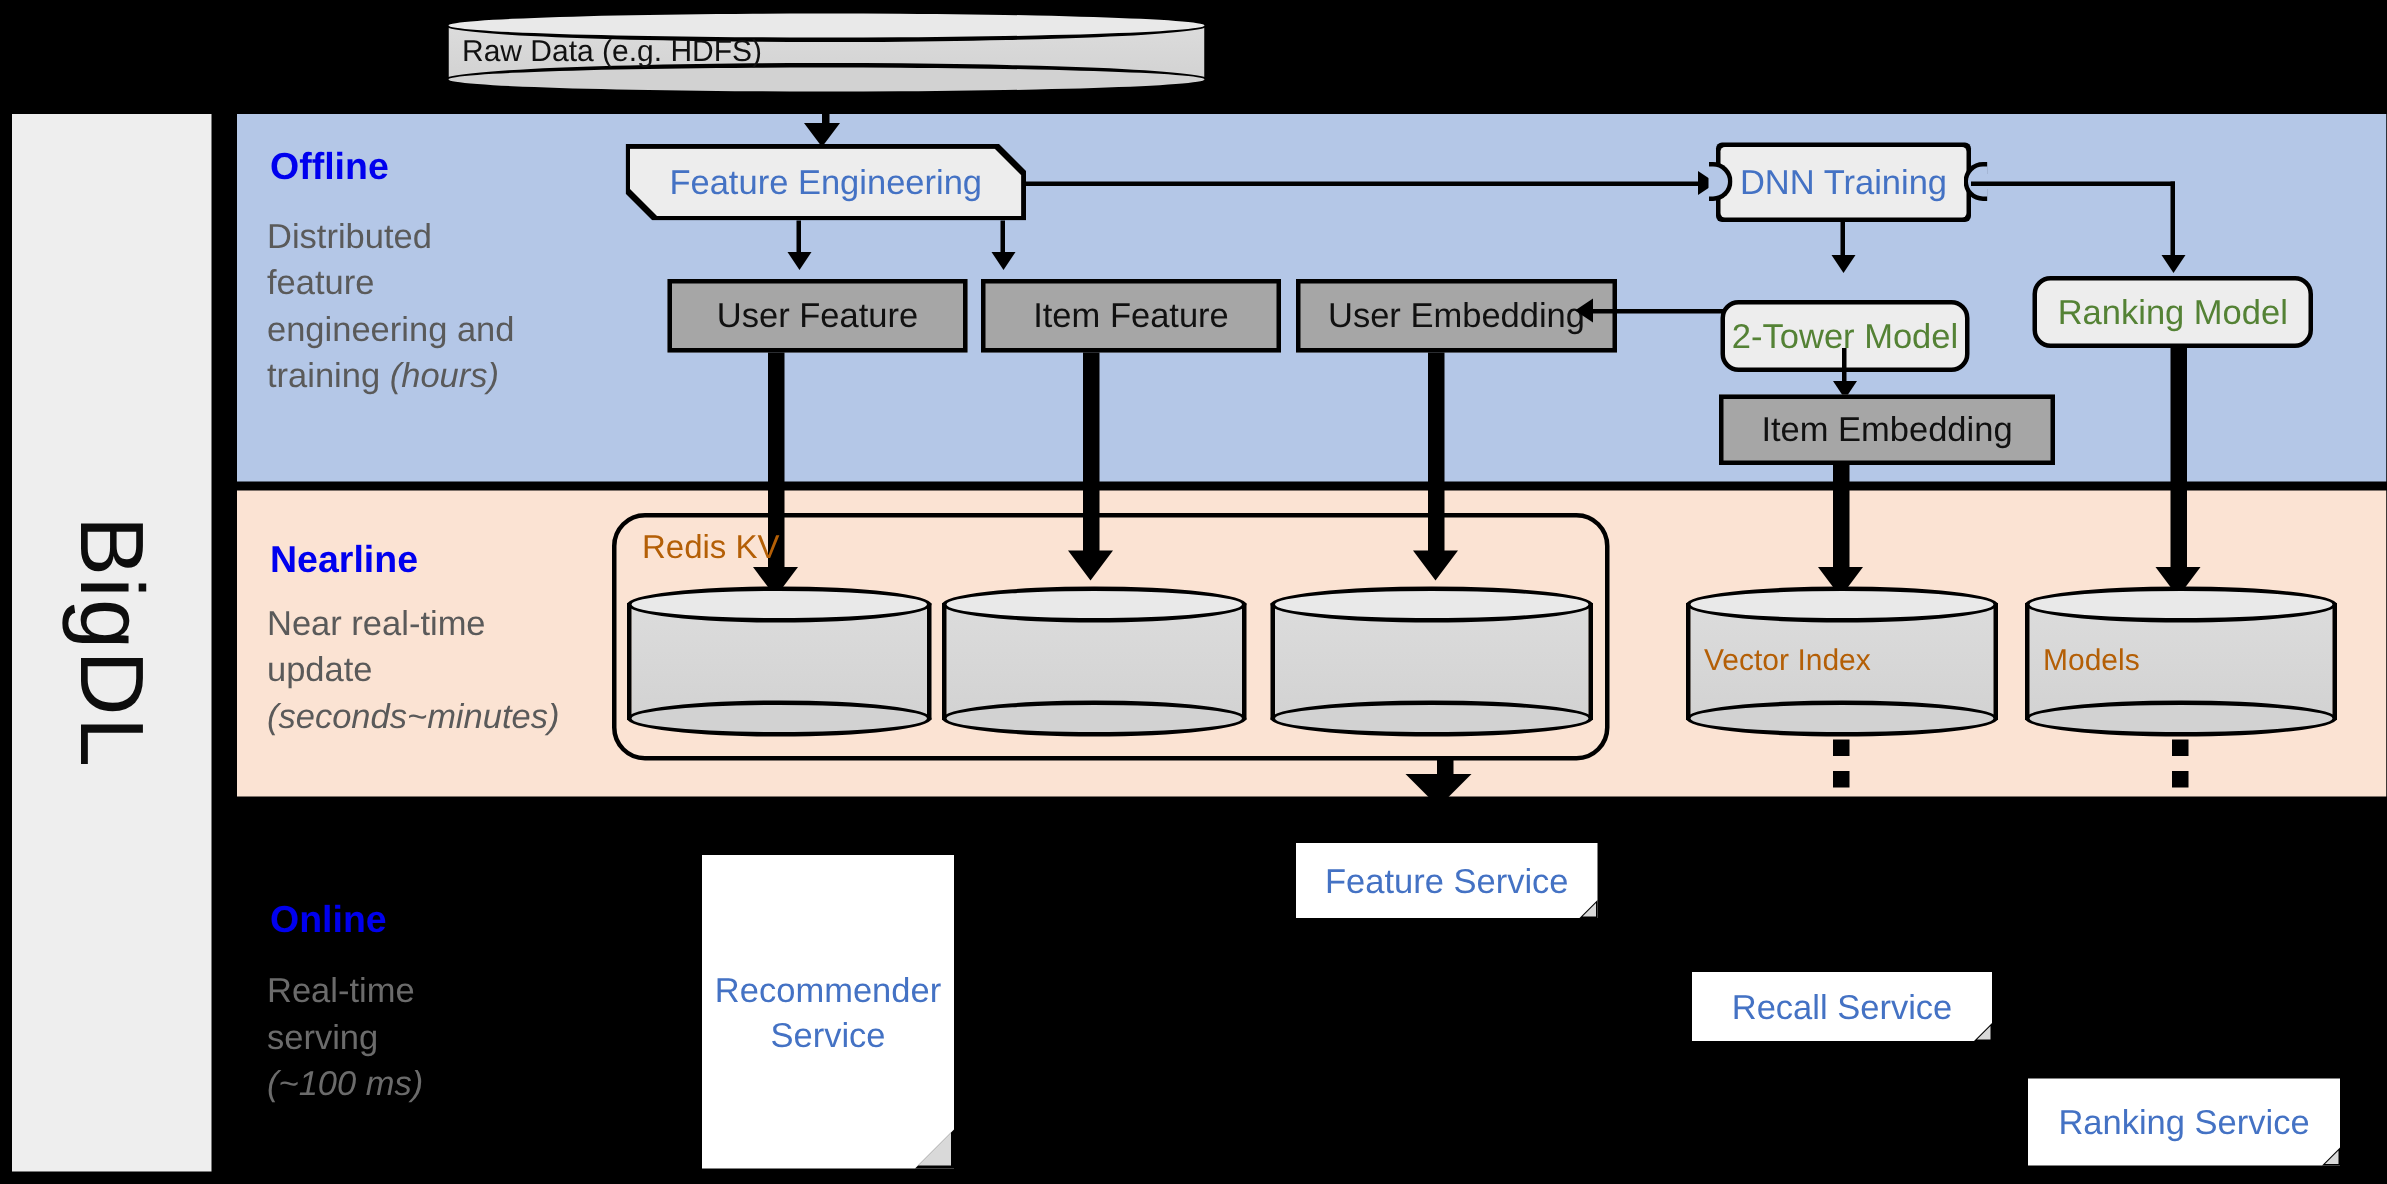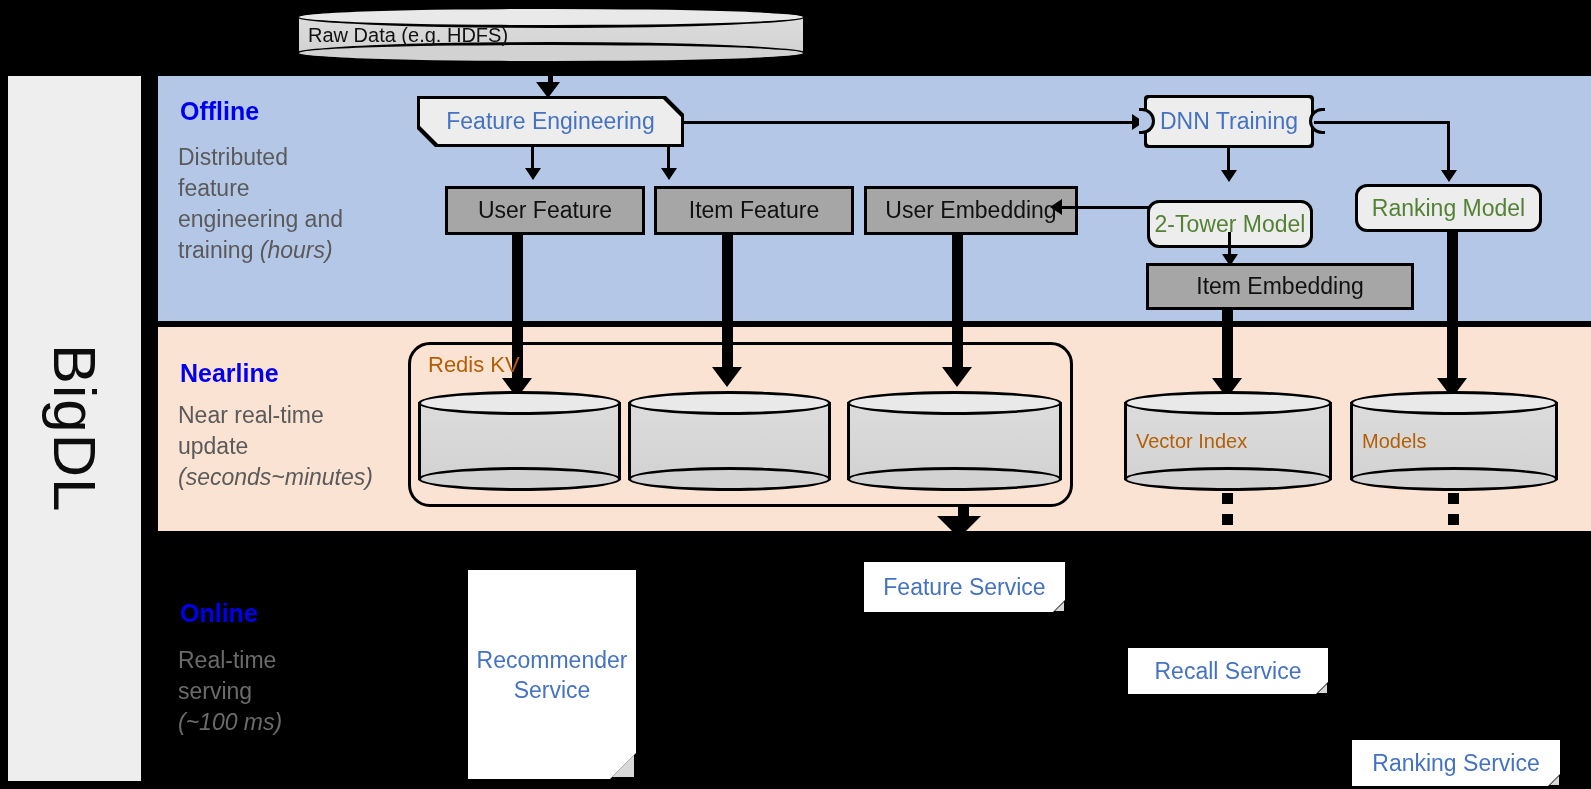--- a/index.html
+++ b/index.html
@@ -180,21 +180,21 @@
   <div class="box round-box" style="left:1355px;top:184px;width:187px;height:48px;">
     <span>Ranking Model</span>
   </div>
 
   <div class="ln" style="left:1060px;top:206px;width:90px;height:3px;"></div>
   <div class="arrow-lt" style="left:1050px;top:199px;"></div>
 
   <div class="ln" style="left:1228px;top:232px;width:3px;height:26px;"></div>
   <div class="arrow-dn" style="left:1222px;top:254px;"></div>
 
-  <div class="box grey-box" style="left:1118px;top:263px;width:268px;height:47px;">
+  <div class="box grey-box" style="left:1118px;top:263px;width:224px;height:47px;">
     <span>Item Embedding</span>
   </div>
 
   <div class="ln" style="left:512px;top:235px;width:11px;height:152px;"></div>
   <div class="arrow-dn-big" style="left:502px;top:378px;"></div>
 
   <div class="ln" style="left:722px;top:235px;width:11px;height:140px;"></div>
   <div class="arrow-dn-big" style="left:712px;top:367px;"></div>
 
   <div class="ln" style="left:952px;top:235px;width:11px;height:140px;"></div>
@@ -258,19 +258,19 @@
     <div class="foldline" style="border-left-width:12px;border-bottom-width:12px;"></div>
     <div class="fold" style="border-left-width:9px;border-bottom-width:9px;right:1px;bottom:1px;"></div>
   </div>
 
   <div class="doc" style="left:1128px;top:648px;width:200px;height:46px;">
     <span>Recall Service</span>
     <div class="foldline" style="border-left-width:12px;border-bottom-width:12px;"></div>
     <div class="fold" style="border-left-width:9px;border-bottom-width:9px;right:1px;bottom:1px;"></div>
   </div>
 
-  <div class="doc" style="left:1352px;top:719px;width:208px;height:46px;margin-top:21px;">
+  <div class="doc" style="left:1352px;top:719px;width:208px;height:58px;">
     <span>Ranking Service</span>
     <div class="foldline" style="border-left-width:12px;border-bottom-width:12px;"></div>
     <div class="fold" style="border-left-width:9px;border-bottom-width:9px;right:1px;bottom:1px;"></div>
   </div>
 
 </div>
 
 </body></html>

